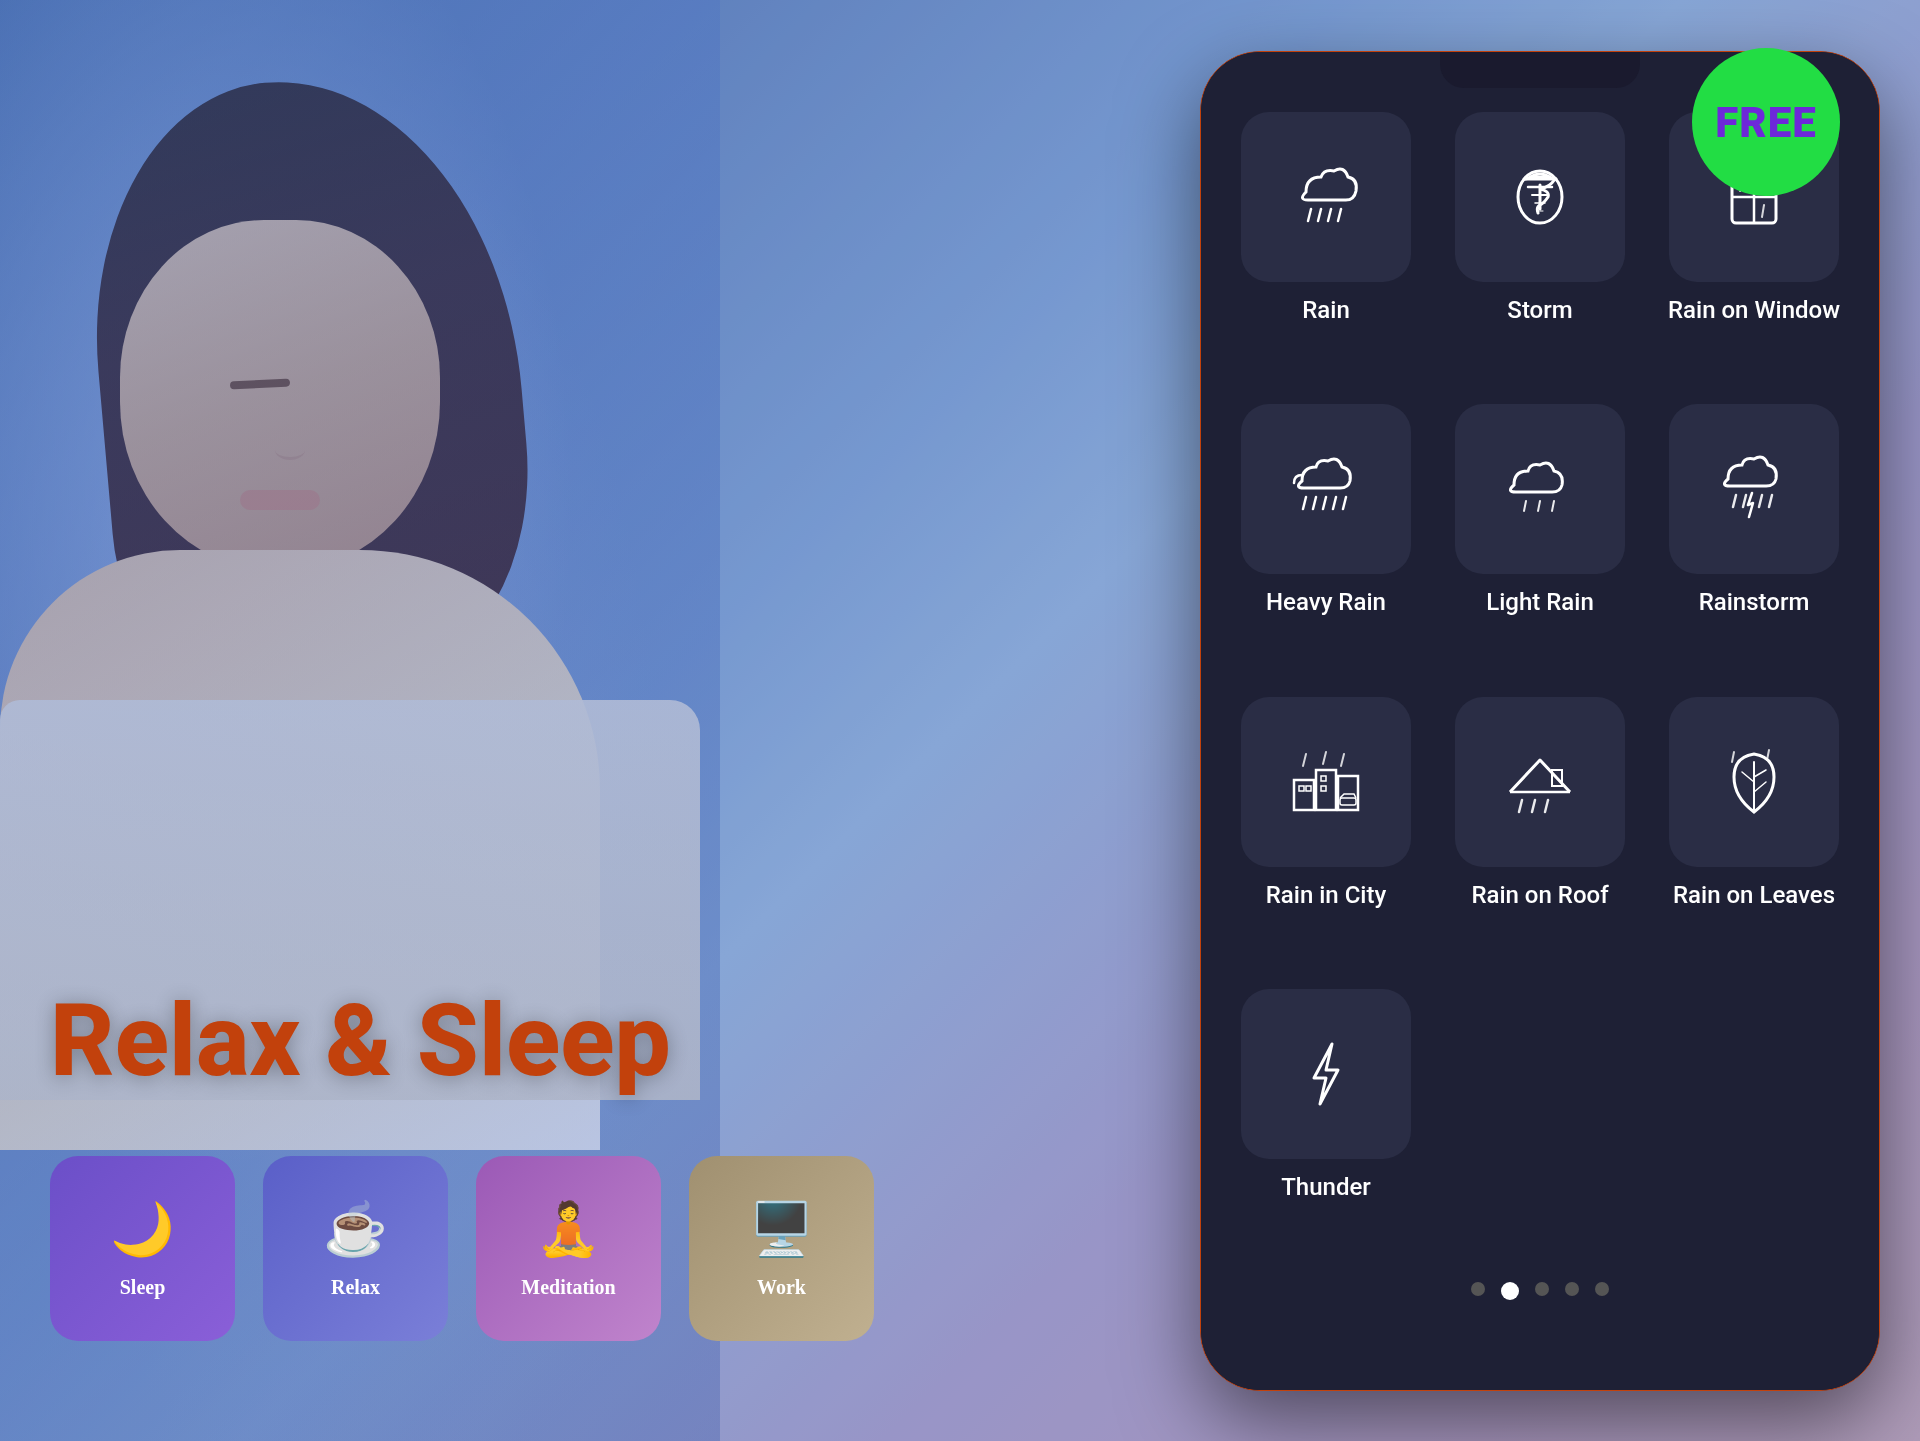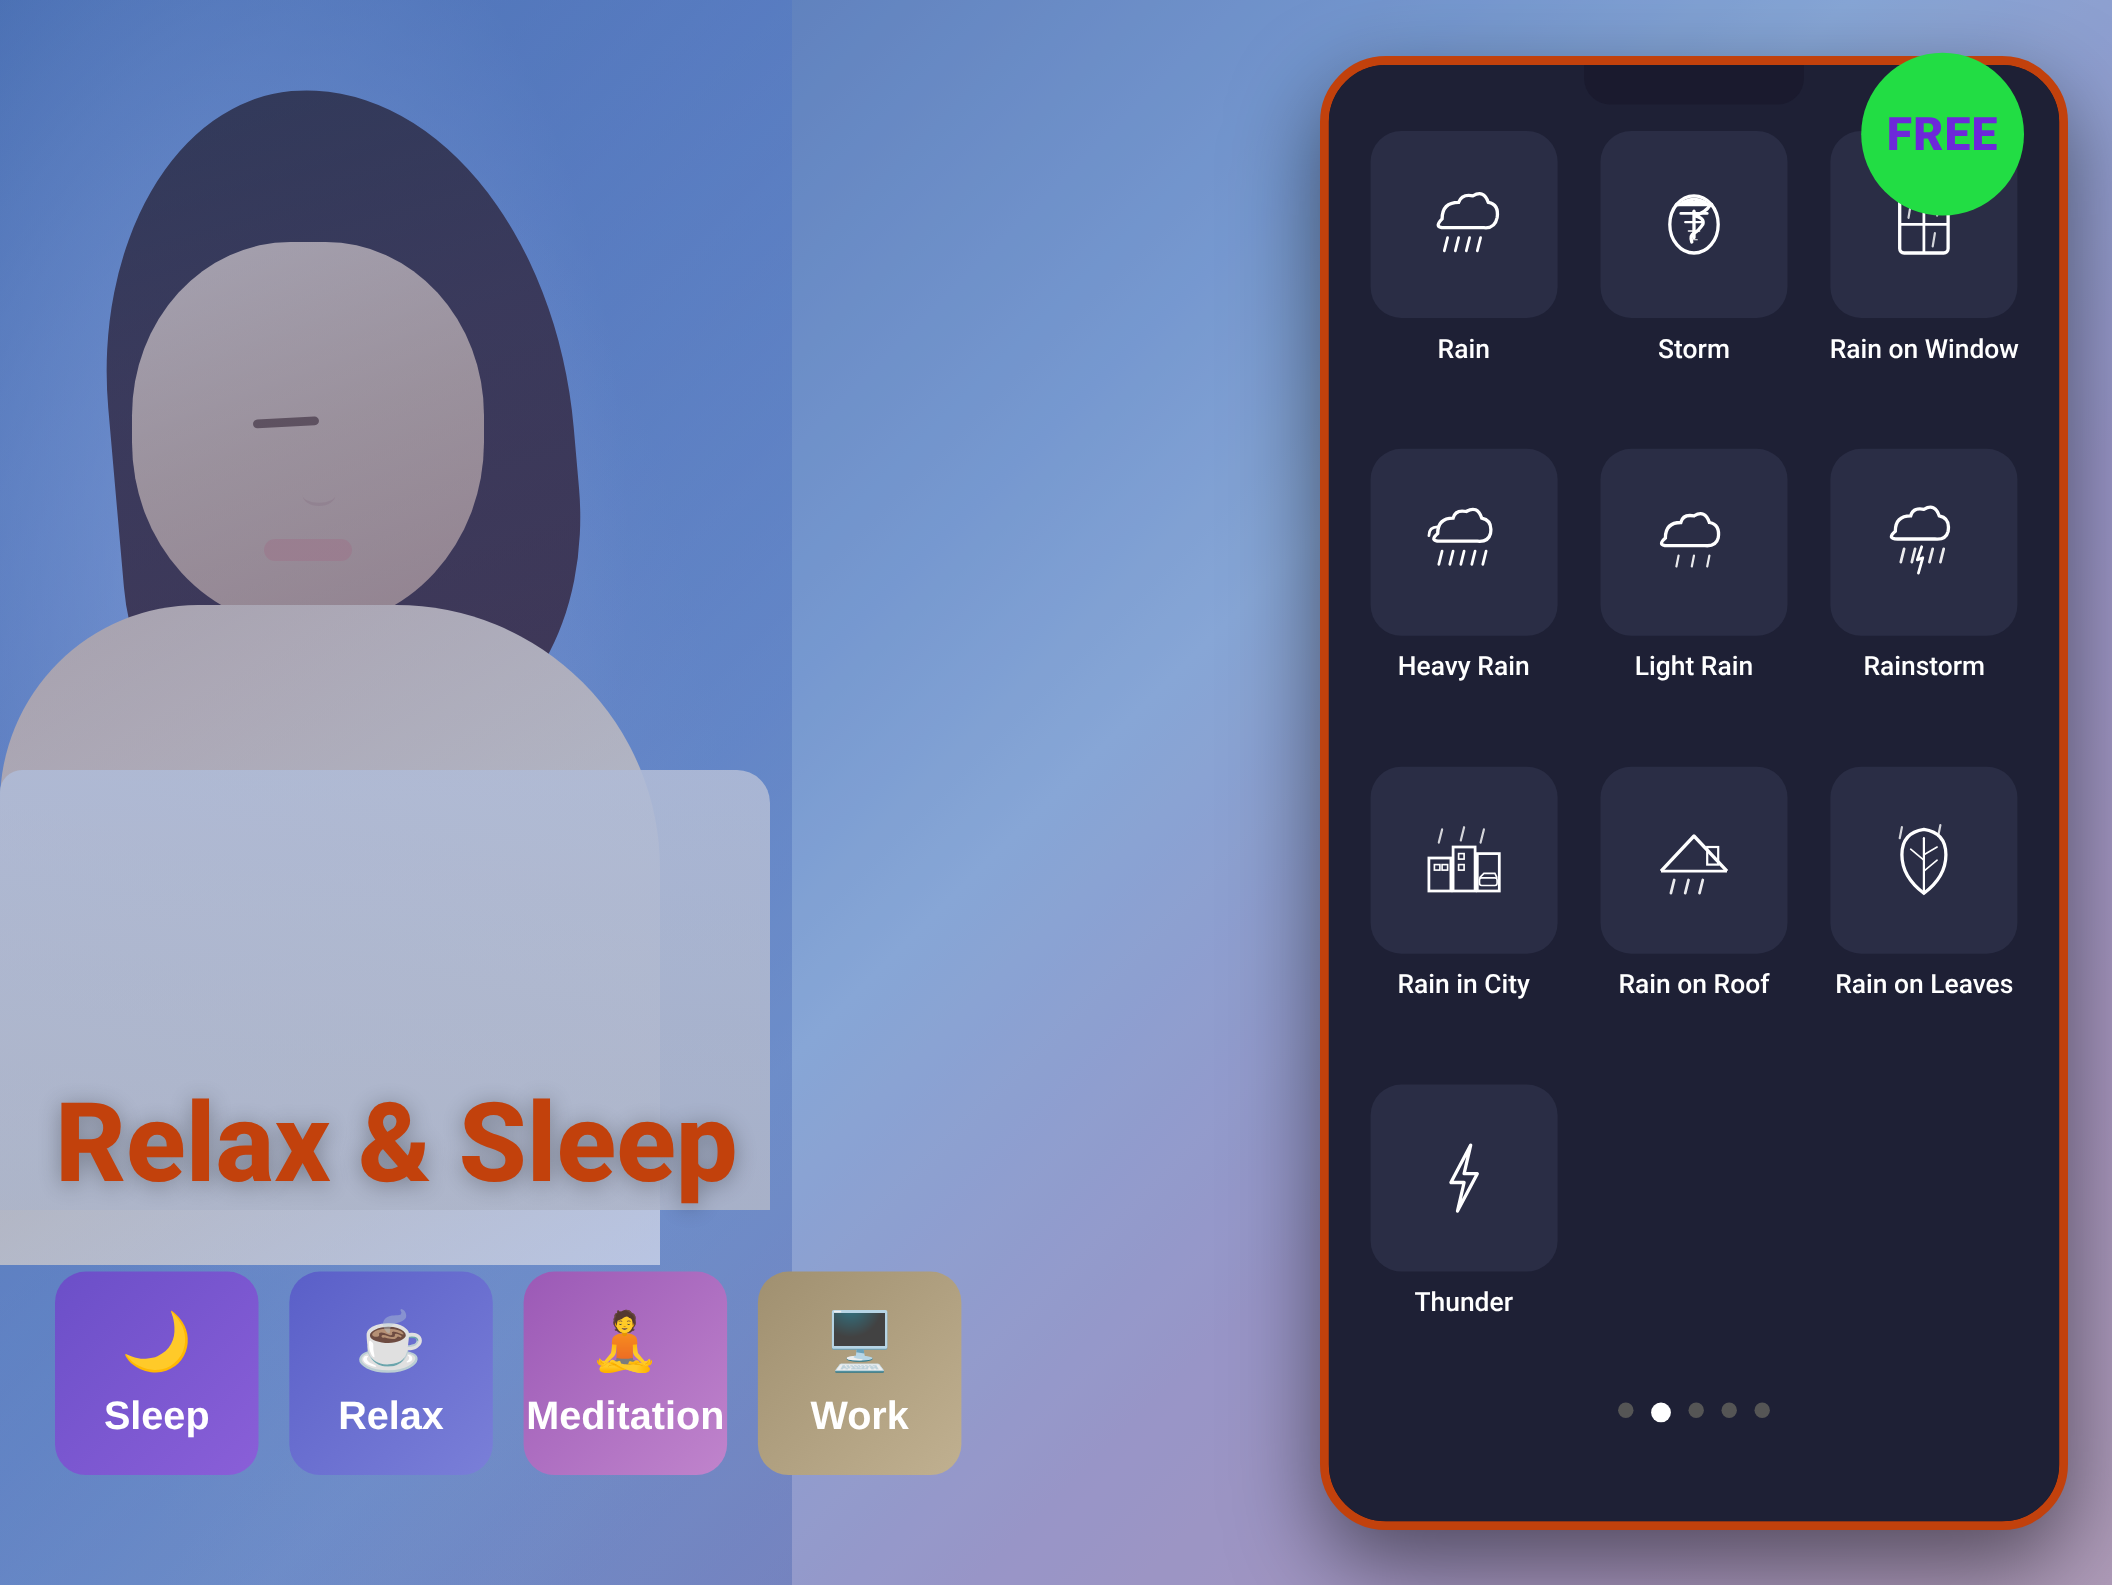--- a/index.html
+++ b/index.html
@@ -88,23 +88,24 @@
       cursor: pointer;
       border: none;
     }
 
     .cat-btn .cat-icon {
       font-size: 52px;
       color: #fff;
     }
 
     .cat-btn .cat-label {
-      font-size: 36px;
+      font-size: 20px;
       font-weight: 600;
       color: #fff;
+      font-family: Liberation Serif, serif;
     }
 
     .cat-btn.sleep { background: linear-gradient(135deg, #6b4fc8, #8a5fd8); }
     .cat-btn.relax { background: linear-gradient(135deg, #5a5fc8, #7a7fd8); }
     .cat-btn.meditation { background: linear-gradient(135deg, #9b59b6, #c084cc); }
     .cat-btn.work { background: linear-gradient(135deg, #a09070, #c0b090); }
 
     
     .phone {
       position: absolute;
@@ -115,21 +116,21 @@
       display: flex;
       align-items: center;
       justify-content: center;
     }
 
     .phone-body {
       width: 680px;
       height: 1340px;
       background: #1a1a2e;
       border-radius: 60px;
-      border: 8px solid #c2410c;
+      border: 1px solid #c2410c;
       position: relative;
       overflow: hidden;
       box-shadow: 0 30px 80px rgba(0,0,0,0.5);
     }
 
     
     .phone-notch {
       position: absolute;
       top: 0;
       left: 50%;

